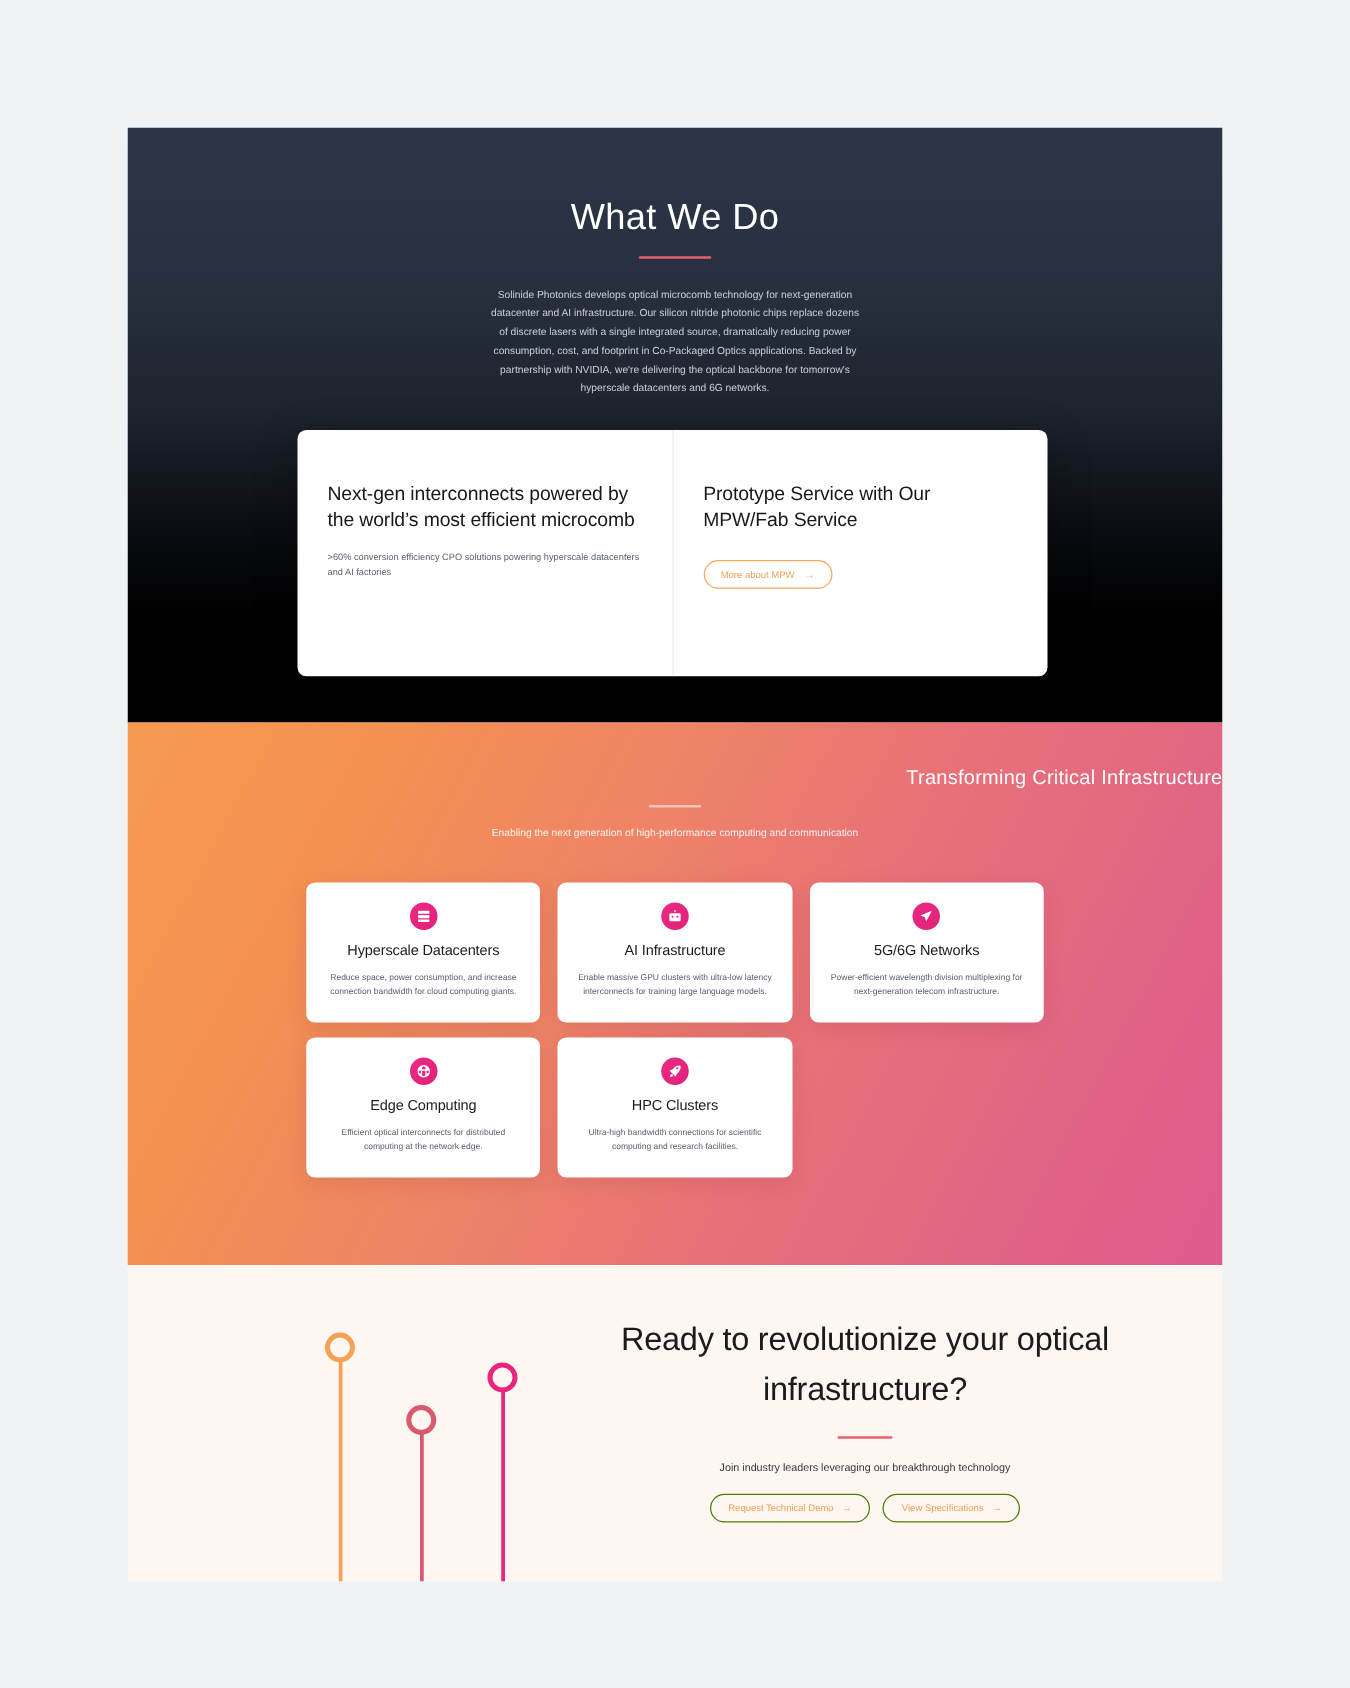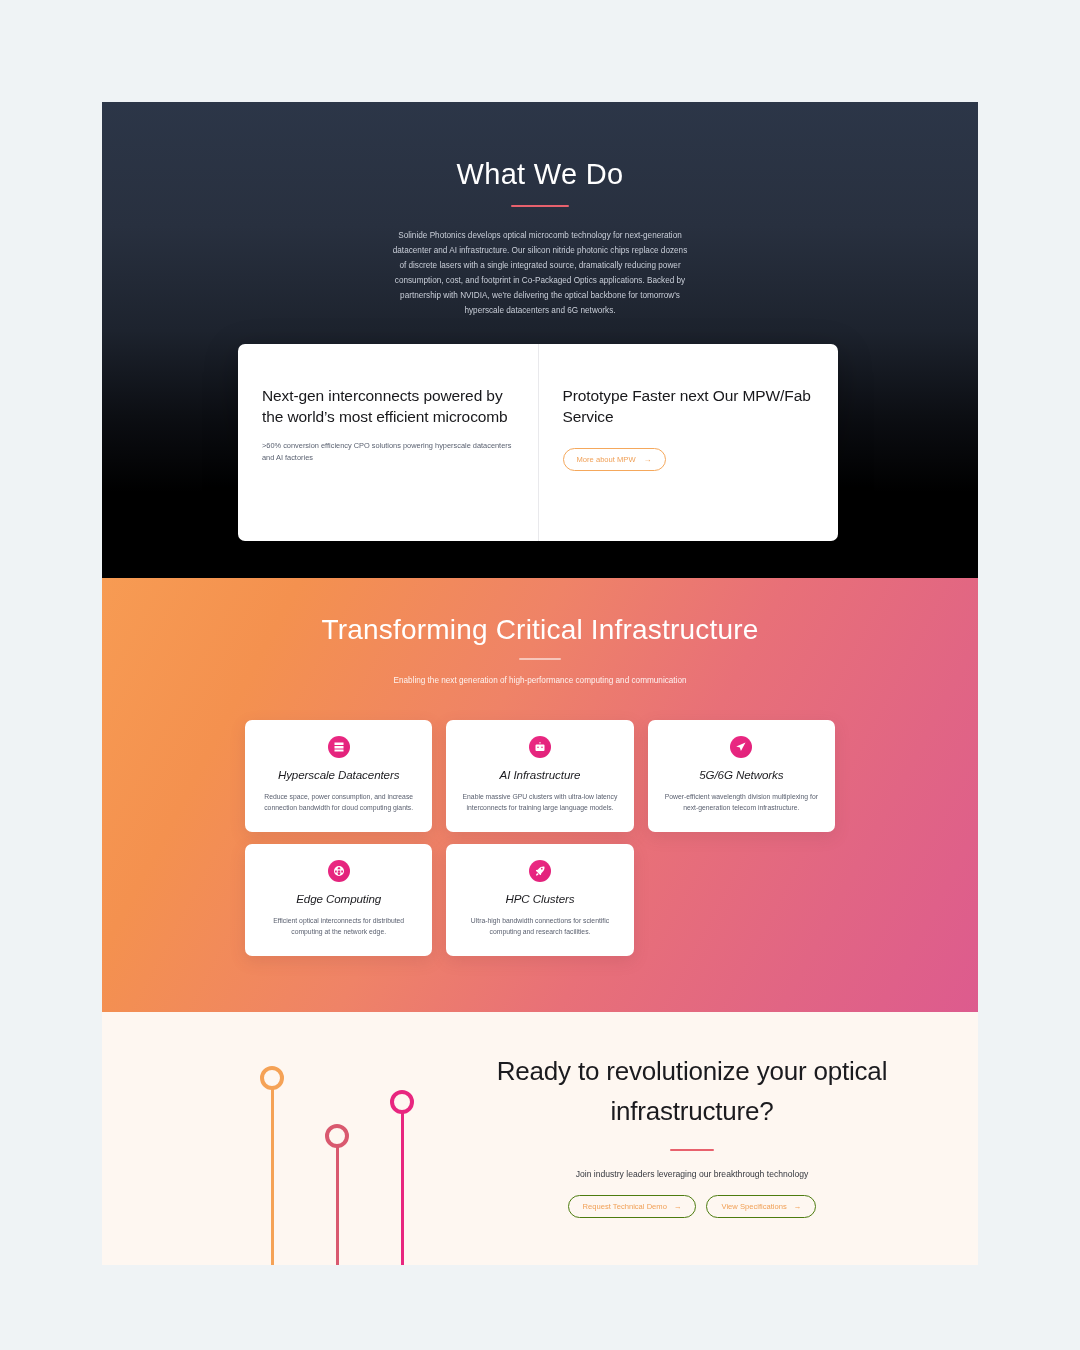--- a/index.html
+++ b/index.html
@@ -91,23 +91,23 @@
 
   
   .grad-section {
     position:relative;
     height:434px;
     background:linear-gradient(118deg,
       #f79b53 0%, #f4914f 18%, #ef8367 42%, #e87078 62%, #e16584 82%, #dd5b8e 100%);
     padding-top:36px;
   }
   .grad-title {
-    text-align:center;
+    text-align:right;
     color:#ffffff;
-    font-size:28px;
+    font-size:16px;
     font-weight:300;
     letter-spacing:.2px;
   }
   .grad-rule {
     width:42px; height:2px;
     background:rgba(255,255,255,.55);
     margin:12px auto 0;
     border-radius:1px;
   }
   .grad-sub {
@@ -142,21 +142,20 @@
     display:flex; align-items:center; justify-content:center;
     margin:0 auto 10px;
   }
   .fcard-icon svg { width:12px; height:12px; fill:#ffffff; }
   .fcard-title {
     color:#1b1b1f;
     font-size:11.6px;
     font-weight:400;
     line-height:1.26;
     letter-spacing:-.1px;
-    font-style:italic;
   }
   .fcard-desc {
     margin-top:8px;
     color:#5b6170;
     font-size:6.8px;
     line-height:1.62;
   }
 
   
   .cta-section {
@@ -220,21 +219,21 @@
         <p class="what-body">Solinide Photonics develops optical microcomb technology for next-generation datacenter and AI infrastructure. Our silicon nitride photonic chips replace dozens of discrete lasers with a single integrated source, dramatically reducing power consumption, cost, and footprint in Co-Packaged Optics applications.
 Backed by partnership with NVIDIA, we're delivering the optical backbone for tomorrow's hyperscale datacenters and 6G networks.</p>
       </div>
 
       <div class="split-card">
         <div class="split-half left">
           <div class="card-h">Next-gen interconnects powered by the world’s most efficient microcomb</div>
           <div class="card-sub">&gt;60% conversion efficiency CPO solutions powering hyperscale datacenters and AI factories</div>
         </div>
         <div class="split-half">
-          <div class="card-h">Prototype Faster next Our MPW/Fab Service</div>
+          <div class="card-h">Prototype Service with Our MPW/Fab Service</div>
           <button class="btn-outline">
             <span>More about MPW</span>
             <span class="arw">→</span>
           </button>
         </div>
       </div>
     </section>
 
     <section class="grad-section">
       <h2 class="grad-title">Transforming Critical Infrastructure</h2>

